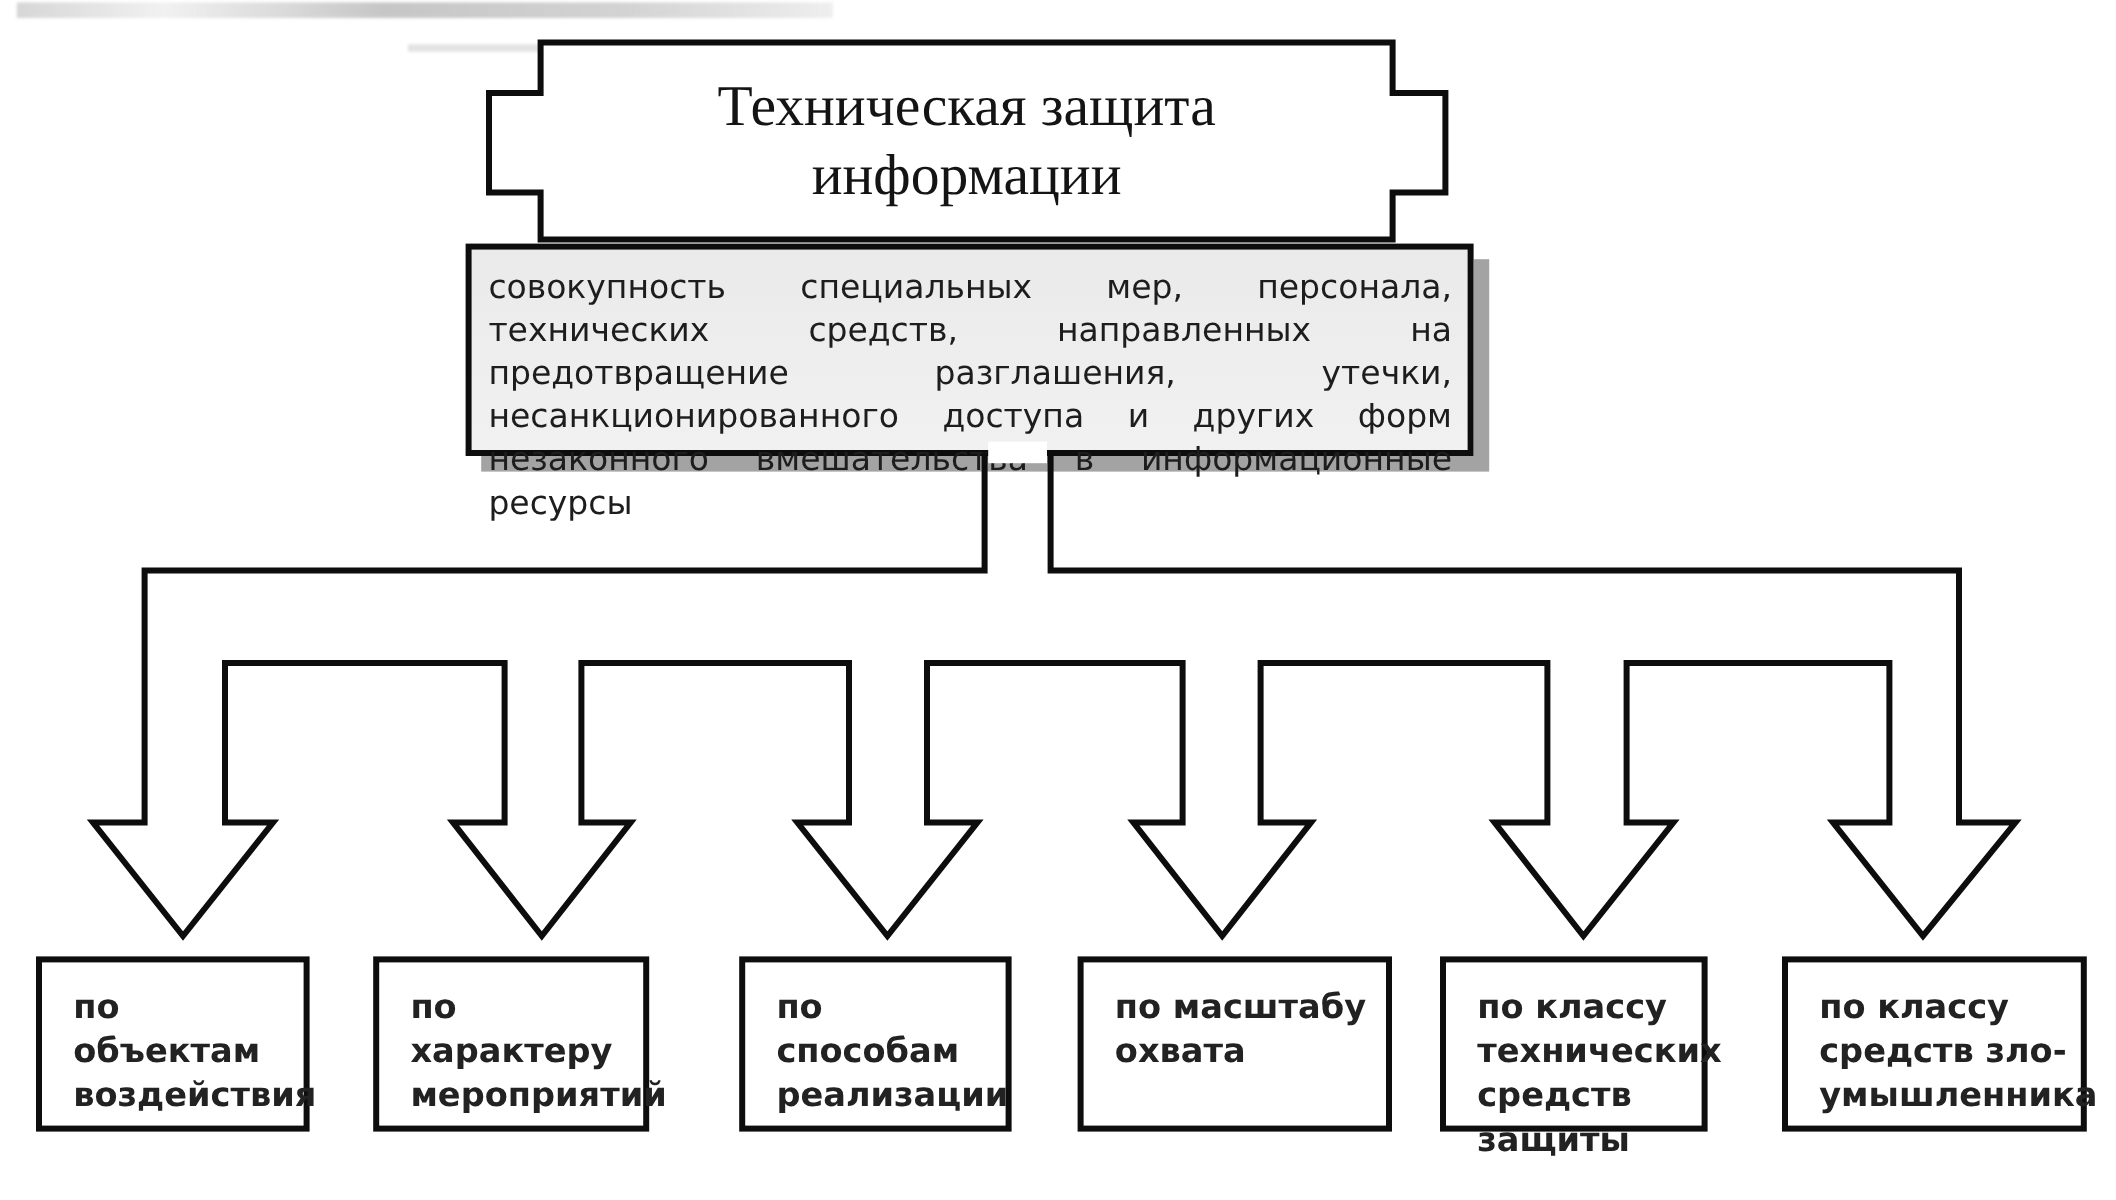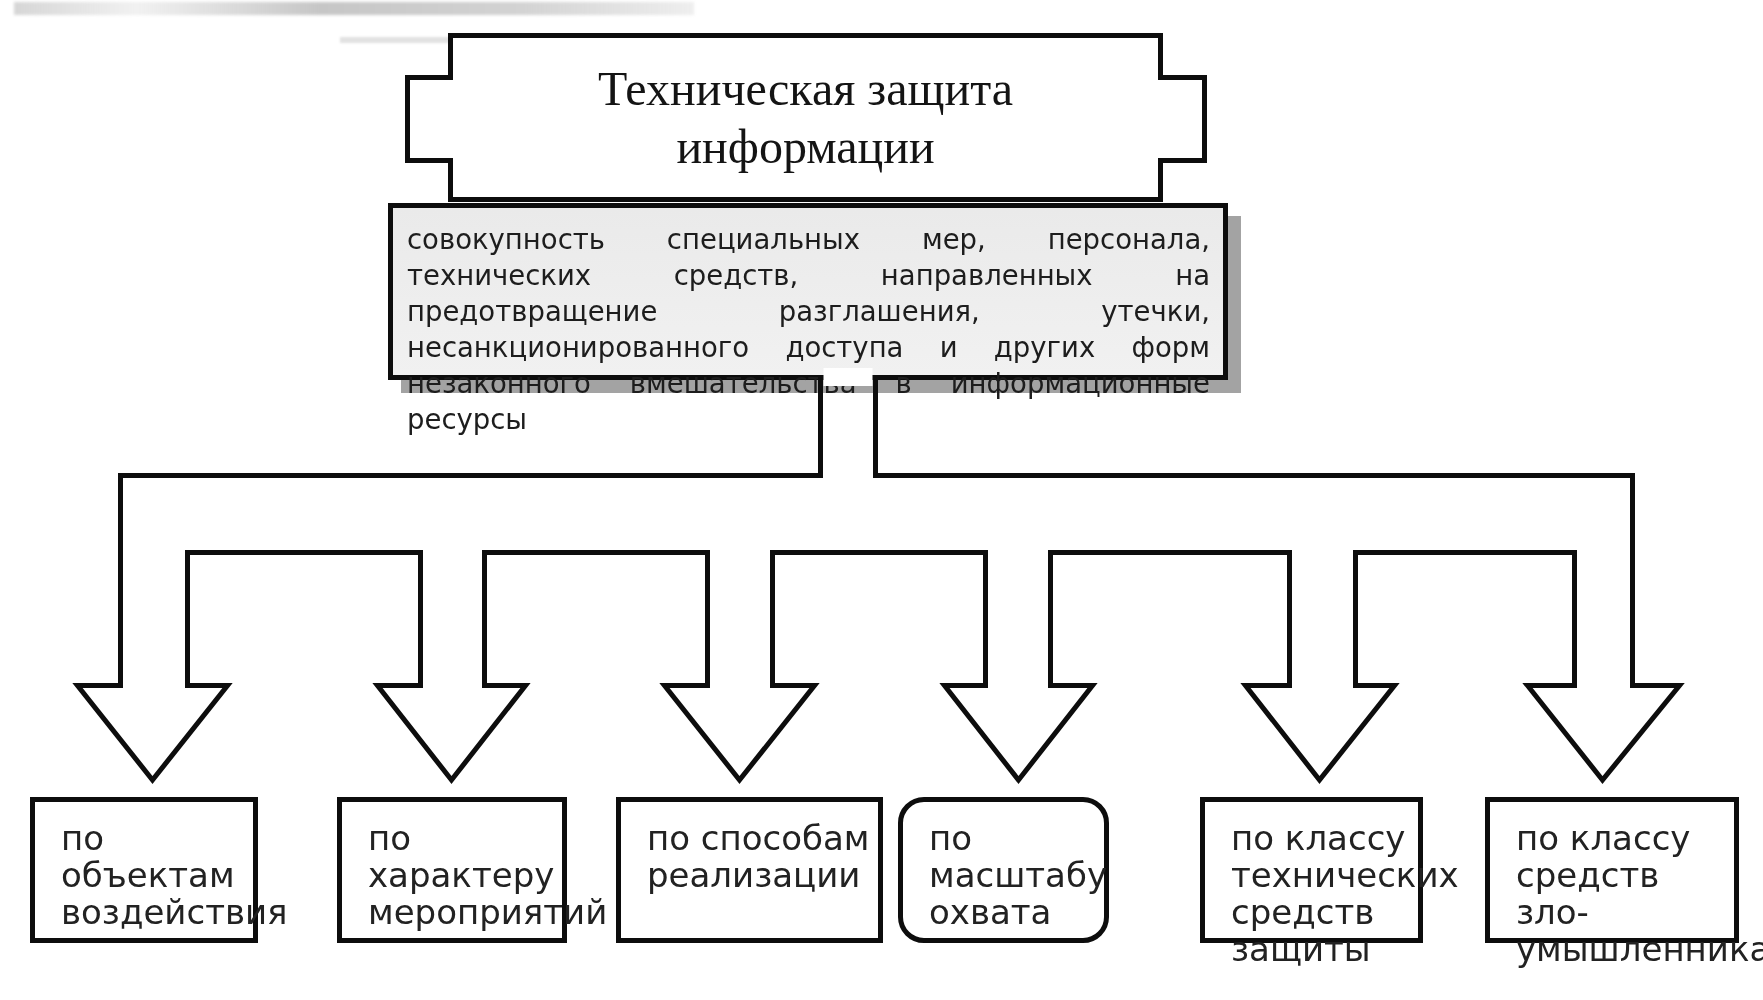--- a/index.html
+++ b/index.html
@@ -49,27 +49,28 @@
     padding:13px 13px 0 14px;
     font-size:27.5px;line-height:36px;color:var(--text);
     text-align:justify;
   }
   .category-box{
     position:absolute;top:797px;height:146px;
     box-sizing:border-box;
     border:5px solid var(--line);
     background:#ffffff;
     padding:18px 8px 0 26px;
-    font-size:34px;line-height:37px;color:#222222;
+    font-size:28px;line-height:37px;color:#222222;
     white-space:pre-line;
+    font-weight:bold;
   }
   .cat-1{left:30px;width:228px;}
-  .cat-2{left:337px;width:230px;}
-  .cat-3{left:616px;width:267px;}
-  .cat-4{left:898px;width:211px;border-radius:26px;}
+  .cat-2{left:311px;width:230px;}
+  .cat-3{left:616px;width:227px;}
+  .cat-4{left:898px;width:262px;}
   .cat-5{left:1200px;width:223px;}
   .cat-6{left:1485px;width:254px;}
 </style>
 </head>
 <body>
 
 <div id="stage">
 
   <div class="artifact-1"></div>
   <div class="artifact-2"></div>

